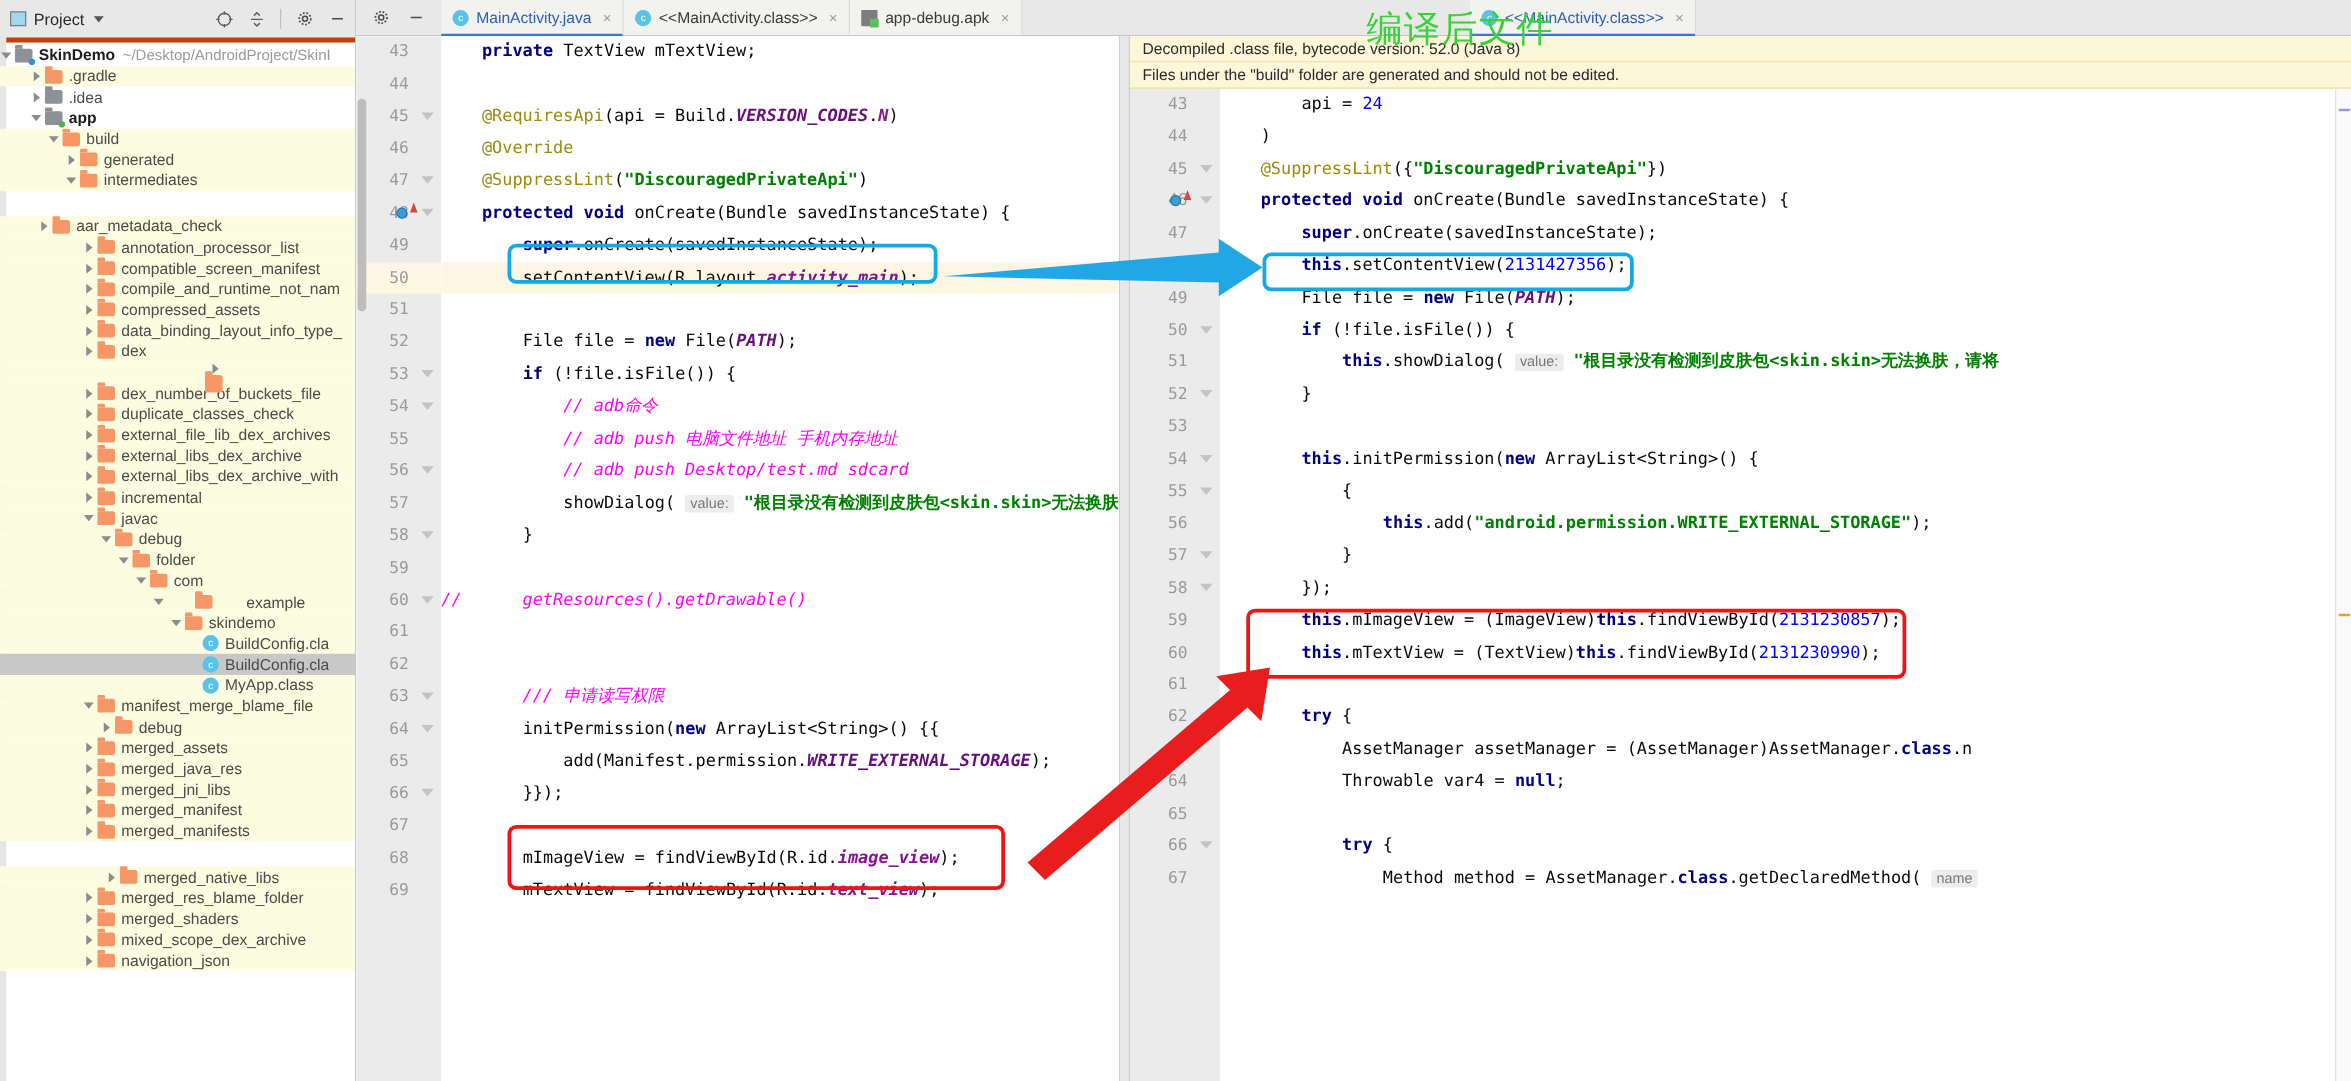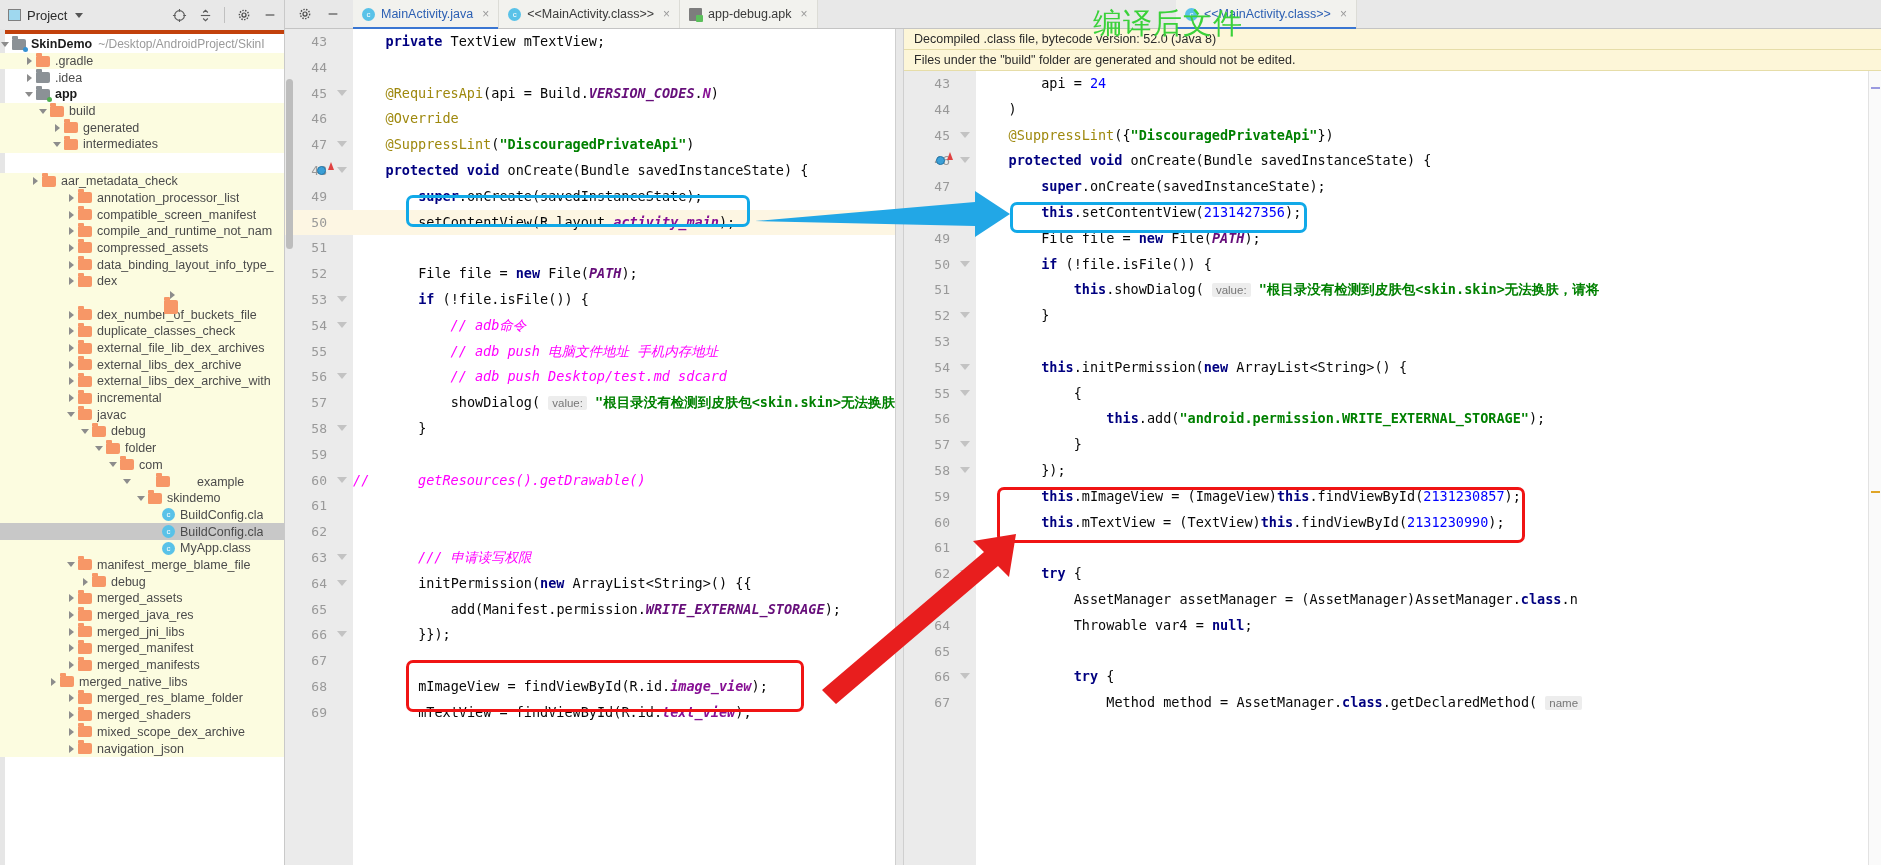--- a/index.html
+++ b/index.html
@@ -578,21 +578,21 @@
             <span class="folder orange"></span>
             <span class="lbl">merged_manifest</span>
           </div>
           <div class="node build" style="padding-left: 66px;">
             <span class="arrow closed">
               <i></i>
             </span>
             <span class="folder orange"></span>
             <span class="lbl">merged_manifests</span>
           </div>
-          <div class="node build" style="padding-left: 48px;">
+          <div class="node build" style="padding-left: 84px; margin-top: 20px;">
             <span class="arrow closed">
               <i></i>
             </span>
             <span class="folder orange"></span>
             <span class="lbl">merged_native_libs</span>
           </div>
           <div class="node build" style="padding-left: 66px;">
             <span class="arrow closed">
               <i></i>
             </span>

